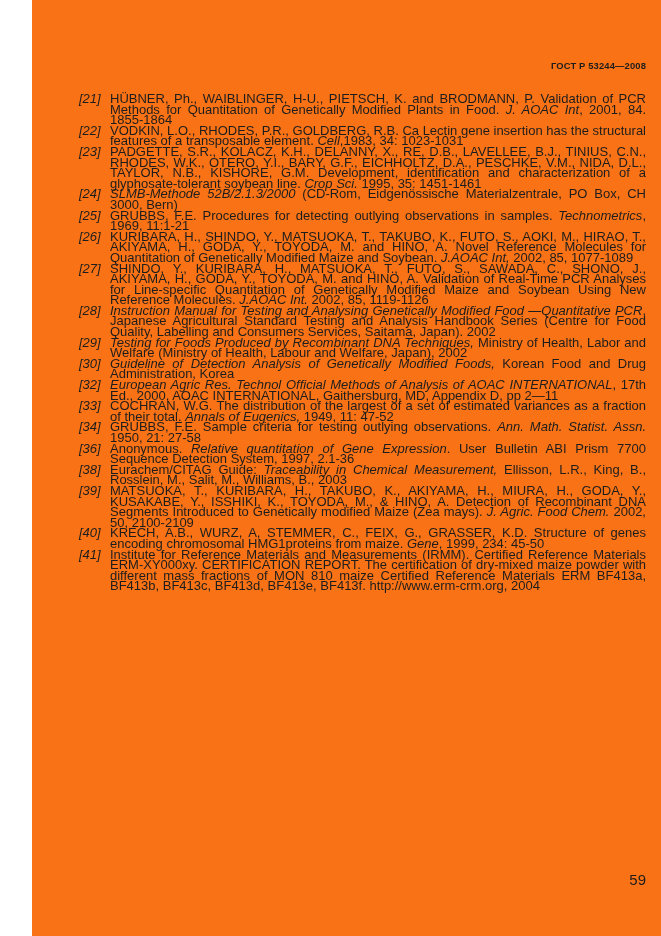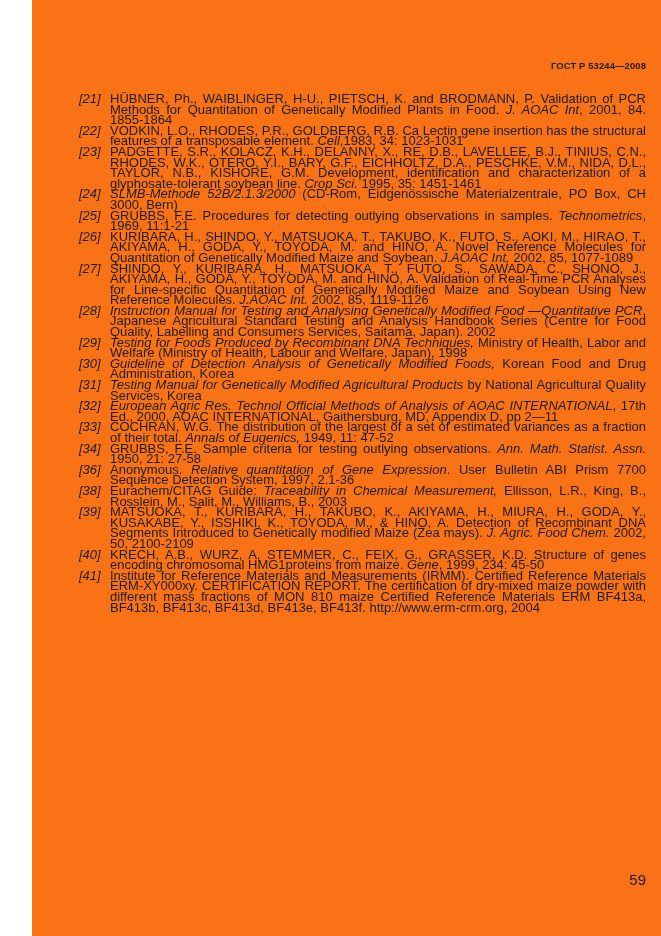--- a/index.html
+++ b/index.html
@@ -84,29 +84,25 @@
       <div class="ref-item">
         <span class="ref-num">[27]</span>
         <span class="ref-body"><span>SHINDO, Y., KURIBARA, H., MATSUOKA, T., FUTO, S., SAWADA, C., SHONO, J., AKIYAMA, H., GODA, Y., TOYODA, M. and HINO, A. Validation of Real-Time PCR Analyses for Line-specific Quantitation of Genetically Modified Maize and Soybean Using New Reference Molecules. </span><i>J.AOAC Int.</i><span> 2002, 85, 1119-1126</span></span>
       </div>
       <div class="ref-item">
         <span class="ref-num">[28]</span>
         <span class="ref-body"><i>Instruction Manual for Testing and Analysing Genetically Modified Food —Quantitative PCR</i><span>, Japanese Agricultural Standard Testing and Analysis Handbook Series (Centre for Food Quality, Labelling and Consumers Services, Saitama, Japan). 2002</span></span>
       </div>
       <div class="ref-item">
         <span class="ref-num">[29]</span>
-        <span class="ref-body"><i>Testing for Foods Produced by Recombinant DNA Techniques,</i><span> Ministry of Health, Labor and Welfare (Ministry of Health, Labour and Welfare, Japan), 1998</span></span>
+        <span class="ref-body"><i>Testing for Foods Produced by Recombinant DNA Techniques,</i><span> Ministry of Health, Labor and Welfare (Ministry of Health, Labour and Welfare, Japan), 2002</span></span>
       </div>
       <div class="ref-item">
         <span class="ref-num">[30]</span>
         <span class="ref-body"><i>Guideline of Detection Analysis of Genetically Modified Foods,</i><span> Korean Food and Drug Administration, Korea</span></span>
-      </div>
-      <div class="ref-item">
-        <span class="ref-num">[31]</span>
-        <span class="ref-body"><i>Testing Manual for Genetically Modified Agricultural Products</i><span> by National Agricultural Quality Services, Korea</span></span>
       </div>
       <div class="ref-item">
         <span class="ref-num">[32]</span>
         <span class="ref-body"><i>European Agric Res. Technol Official Methods of Analysis of AOAC INTERNATIONAL</i><span>, 17th Ed., 2000, AOAC INTERNATIONAL, Gaithersburg, MD, Appendix D, pp 2—11</span></span>
       </div>
       <div class="ref-item">
         <span class="ref-num">[33]</span>
         <span class="ref-body"><span>COCHRAN, W.G. The distribution of the largest of a set of estimated variances as a fraction of their total. </span><i>Annals of Eugenics,</i><span> 1949, 11: 47-52</span></span>
       </div>
       <div class="ref-item">

